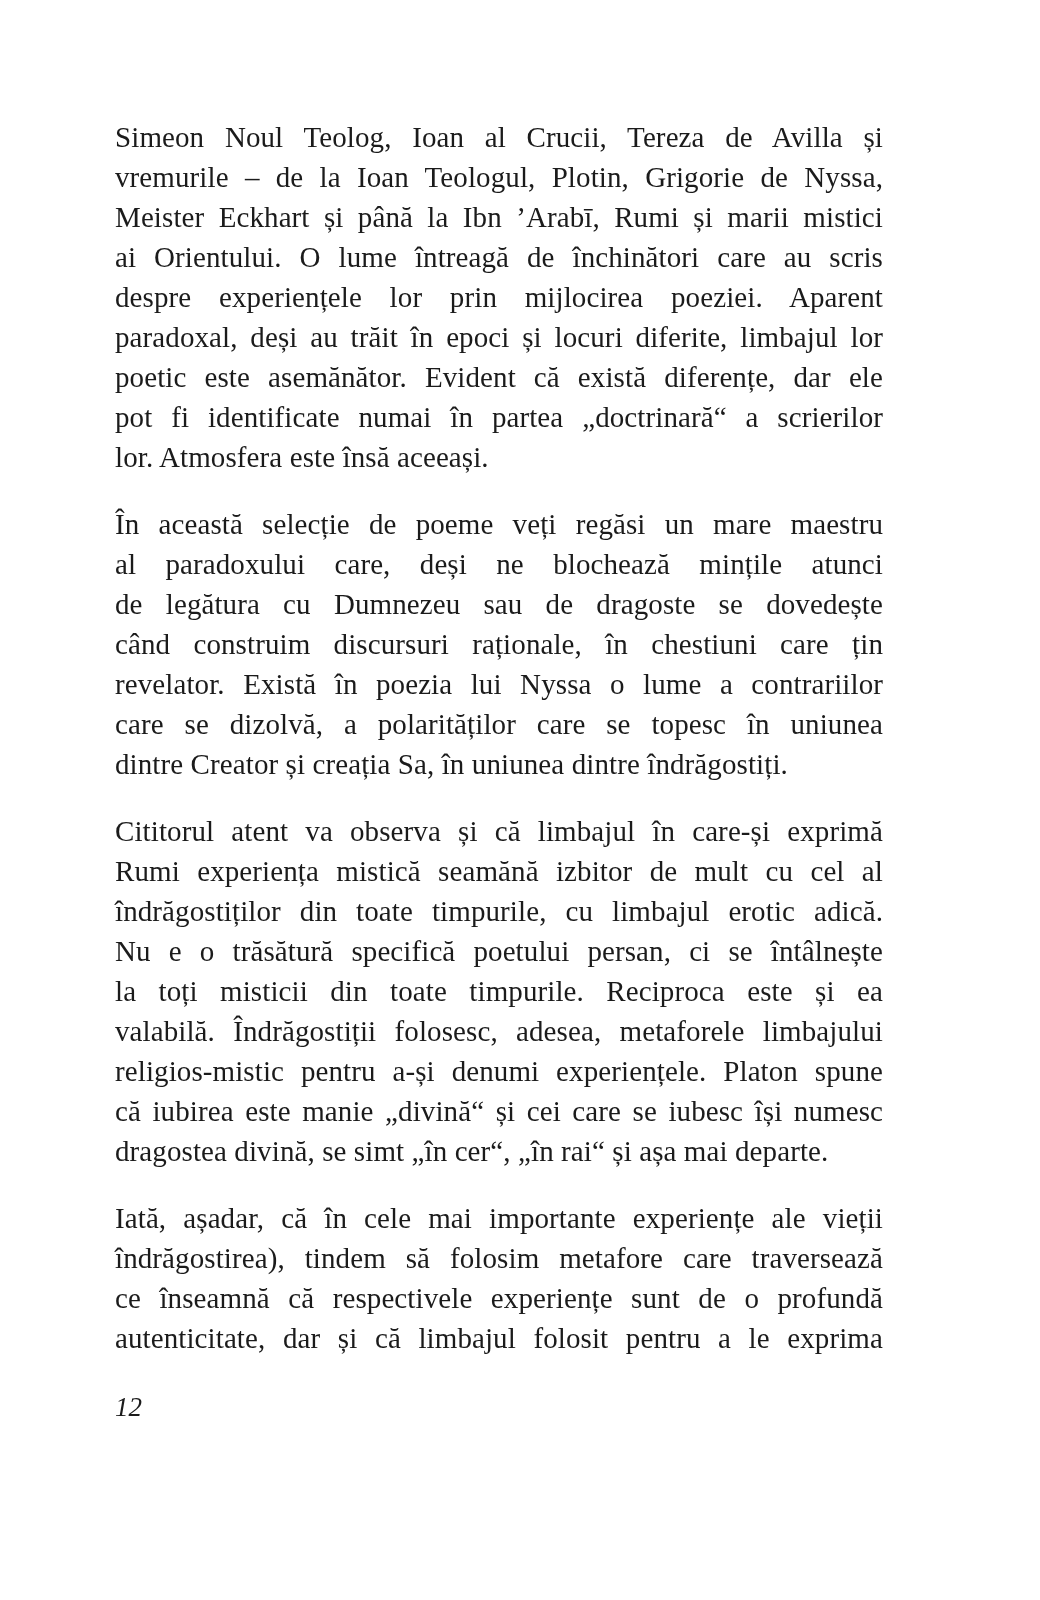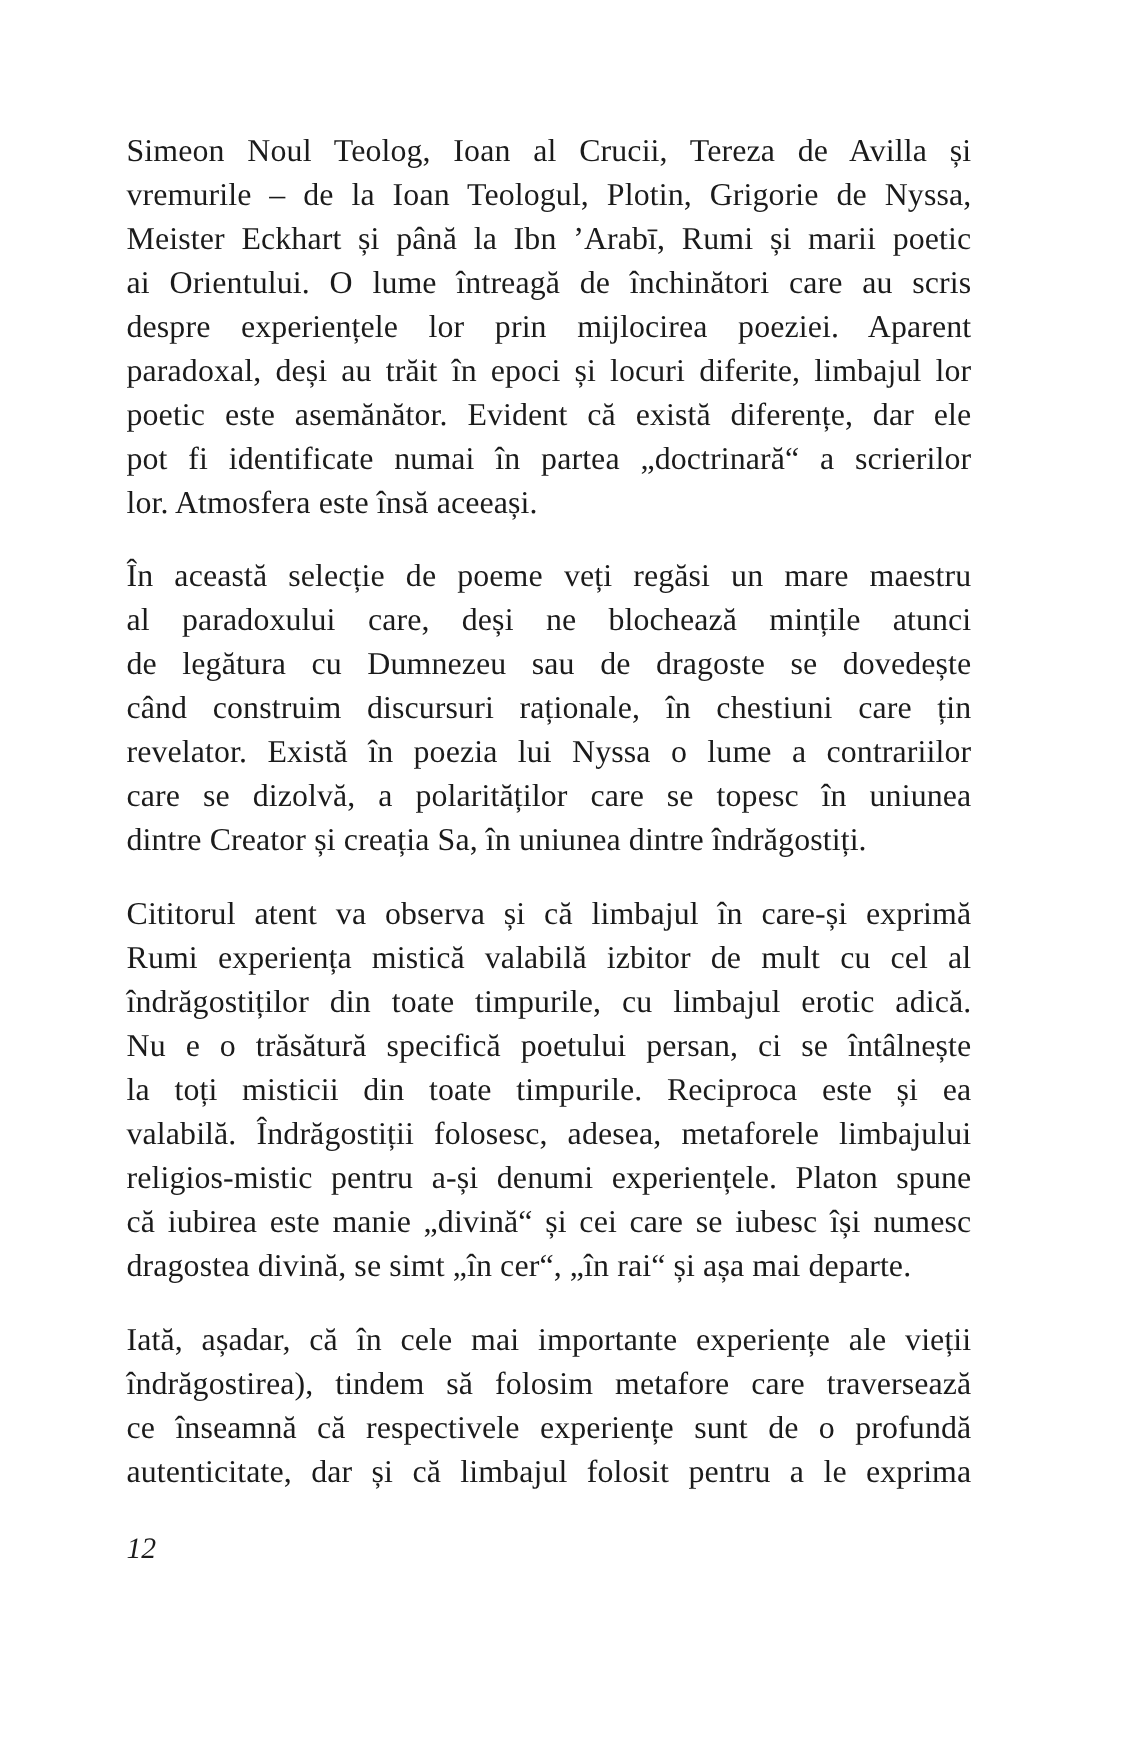--- a/index.html
+++ b/index.html
@@ -49,40 +49,40 @@
   }
 </style>
 </head>
 <body style="background: rgb(255, 255, 255); color: rgb(27, 27, 27);">
 
 <div class="book-page">
   <div class="text-column">
       <p class="paragraph">
         <span class="line">Simeon Noul Teolog, Ioan al Crucii, Tereza de Avilla și</span>
         <span class="line">vremurile – de la Ioan Teologul, Plotin, Grigorie de Nyssa,</span>
-        <span class="line">Meister Eckhart și până la Ibn ’Arabī, Rumi și marii poetic</span>
+        <span class="line">Meister Eckhart și până la Ibn ’Arabī, Rumi și marii mistici</span>
         <span class="line">ai Orientului. O lume întreagă de închinători care au scris</span>
         <span class="line">despre experiențele lor prin mijlocirea poeziei. Aparent</span>
         <span class="line">paradoxal, deși au trăit în epoci și locuri diferite, limbajul lor</span>
         <span class="line">poetic este asemănător. Evident că există diferențe, dar ele</span>
         <span class="line">pot fi identificate numai în partea „doctrinară“ a scrierilor</span>
         <span class="line last">lor. Atmosfera este însă aceeași.</span>
       </p>
       <p class="paragraph">
         <span class="line">În această selecție de poeme veți regăsi un mare maestru</span>
         <span class="line">al paradoxului care, deși ne blochează mințile atunci</span>
         <span class="line">de legătura cu Dumnezeu sau de dragoste se dovedește</span>
         <span class="line">când construim discursuri raționale, în chestiuni care țin</span>
         <span class="line">revelator. Există în poezia lui Nyssa o lume a contrariilor</span>
         <span class="line">care se dizolvă, a polarităților care se topesc în uniunea</span>
         <span class="line last">dintre Creator și creația Sa, în uniunea dintre îndrăgostiți.</span>
       </p>
       <p class="paragraph">
         <span class="line">Cititorul atent va observa și că limbajul în care-și exprimă</span>
-        <span class="line">Rumi experiența mistică valabilă izbitor de mult cu cel al</span>
+        <span class="line">Rumi experiența mistică seamănă izbitor de mult cu cel al</span>
         <span class="line">îndrăgostiților din toate timpurile, cu limbajul erotic adică.</span>
         <span class="line">Nu e o trăsătură specifică poetului persan, ci se întâlnește</span>
         <span class="line">la toți misticii din toate timpurile. Reciproca este și ea</span>
         <span class="line">valabilă. Îndrăgostiții folosesc, adesea, metaforele limbajului</span>
         <span class="line">religios-mistic pentru a-și denumi experiențele. Platon spune</span>
         <span class="line">că iubirea este manie „divină“ și cei care se iubesc își numesc</span>
         <span class="line last">dragostea divină, se simt „în cer“, „în rai“ și așa mai departe.</span>
       </p>
       <p class="paragraph">
         <span class="line">Iată, așadar, că în cele mai importante experiențe ale vieții</span>

